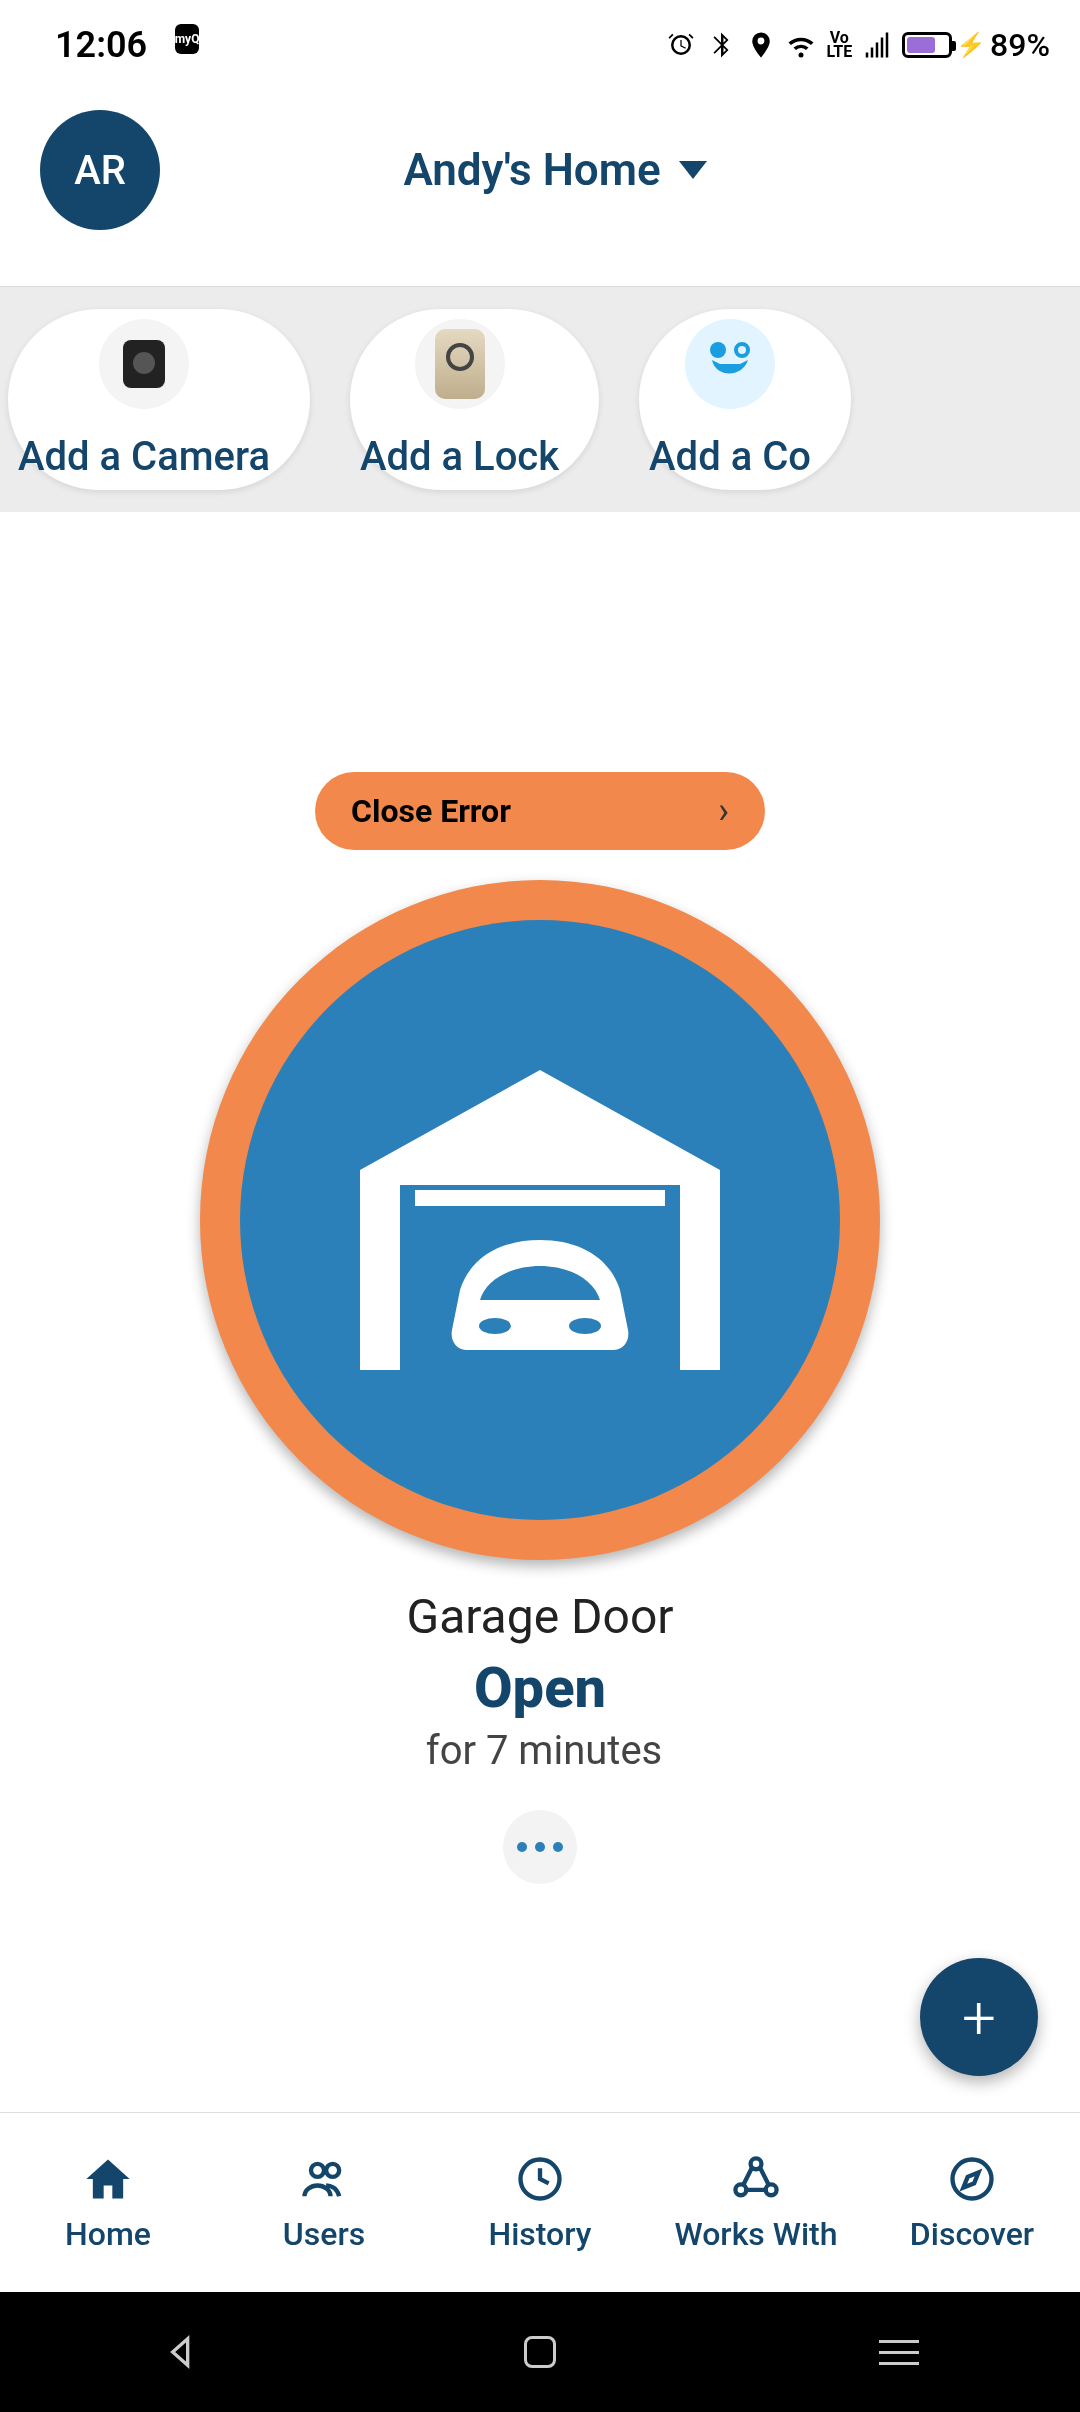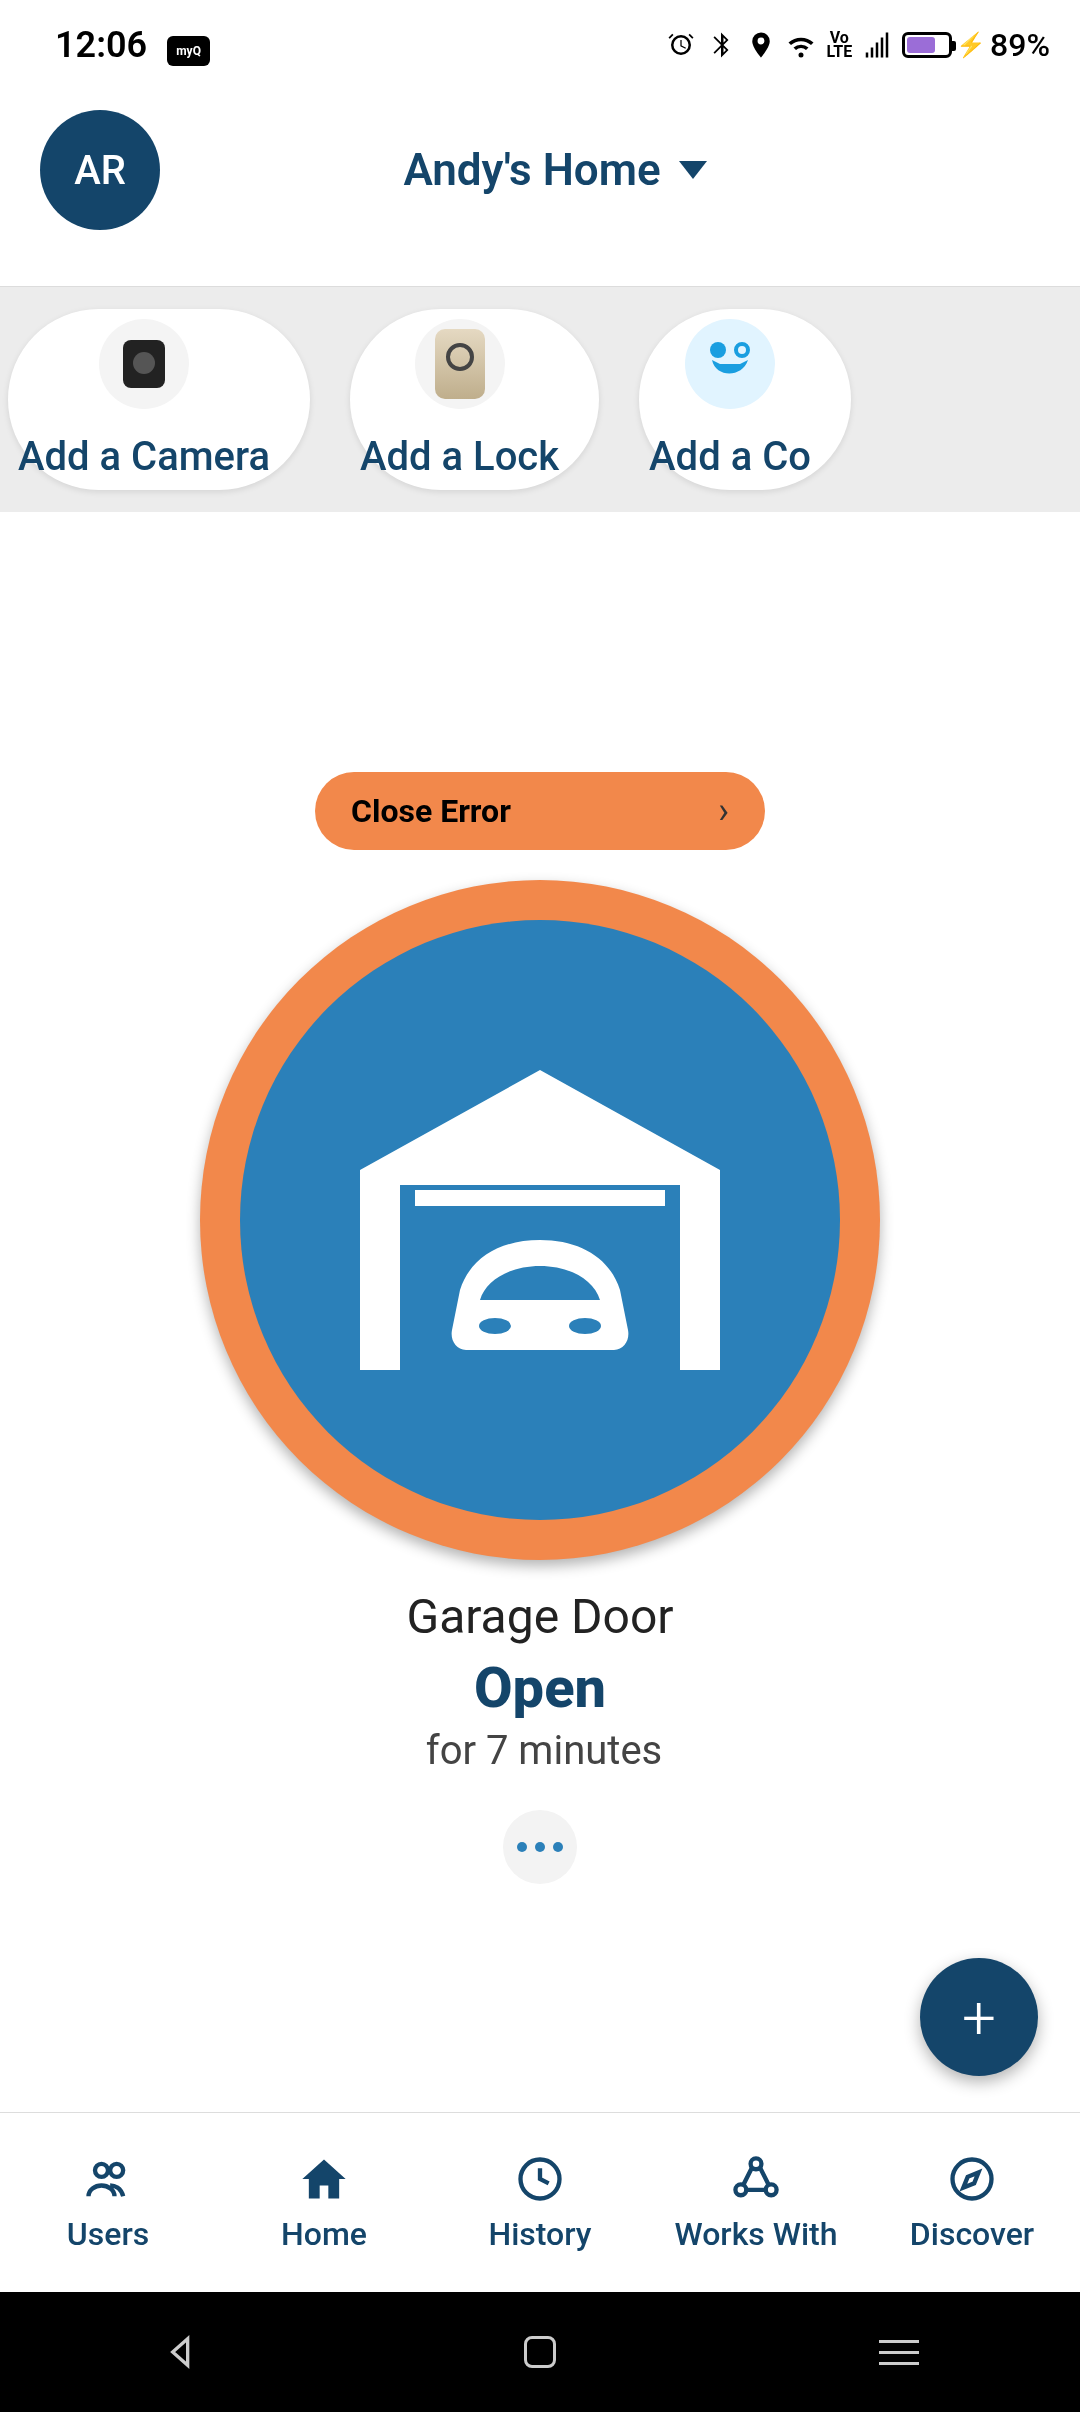--- a/index.html
+++ b/index.html
@@ -15,24 +15,24 @@
 
   
   .status-bar {
     height: 90px;
     display: flex;
     align-items: center;
     justify-content: space-between;
     padding: 0 30px 0 55px;
     background: #fff;
   }
-  .status-left { display: flex; align-items: flex-end; gap: 20px; }
+  .status-left { display: flex; align-items: flex-start; gap: 28px; }
   .status-time { font-size: 36px; font-weight: 600; color: #000; }
   .myq-badge {
-    width: 43px; height: 30px; background: #000; border-radius: 6px;
+    width: 24px; height: 30px; background: #000; border-radius: 6px;
     display: flex; align-items: center; justify-content: center;
     color: #fff; font-size: 12px; font-weight: bold;
   }
   .status-right { display: flex; align-items: center; gap: 10px; font-size: 30px; }
   .status-right svg { width: 30px; height: 30px; }
   .battery-wrap { display: flex; align-items: center; gap: 4px; }
   .battery {
     width: 50px; height: 26px; border: 3px solid #000; border-radius: 6px;
     position: relative; display: flex; align-items: center; padding: 2px;
   }
@@ -279,32 +279,32 @@
     <span></span>
   </div>
 
   <div class="fab">
     <span>+</span>
   </div>
 </div>
 
 <div class="bottom-nav">
   <div class="nav-item">
+    <svg viewBox="0 0 24 24" fill="#14456a">
+        <path d="M12 3l10 9h-3v9h-5v-6h-4v6H5v-9H2z"></path>
+      </svg>
+    <span class="nav-label">Home</span>
+  </div>
+  <div class="nav-item">
     <svg viewBox="0 0 24 24" fill="none" stroke="#14456a" stroke-width="2">
         <circle cx="9" cy="8" r="3"></circle>
         <circle cx="16" cy="8" r="3"></circle>
         <path d="M3 20c0-3 3-5 6-5s6 2 6 5M13 15c2 0 5 1 6 5"></path>
       </svg>
     <span class="nav-label">Users</span>
-  </div>
-  <div class="nav-item">
-    <svg viewBox="0 0 24 24" fill="#14456a">
-        <path d="M12 3l10 9h-3v9h-5v-6h-4v6H5v-9H2z"></path>
-      </svg>
-    <span class="nav-label">Home</span>
   </div>
   <div class="nav-item">
     <svg viewBox="0 0 24 24" fill="none" stroke="#14456a" stroke-width="2">
         <circle cx="12" cy="12" r="9"></circle>
         <path d="M12 7v5l4 2"></path>
       </svg>
     <span class="nav-label">History</span>
   </div>
   <div class="nav-item">
     <svg viewBox="0 0 24 24" fill="none" stroke="#14456a" stroke-width="2">

